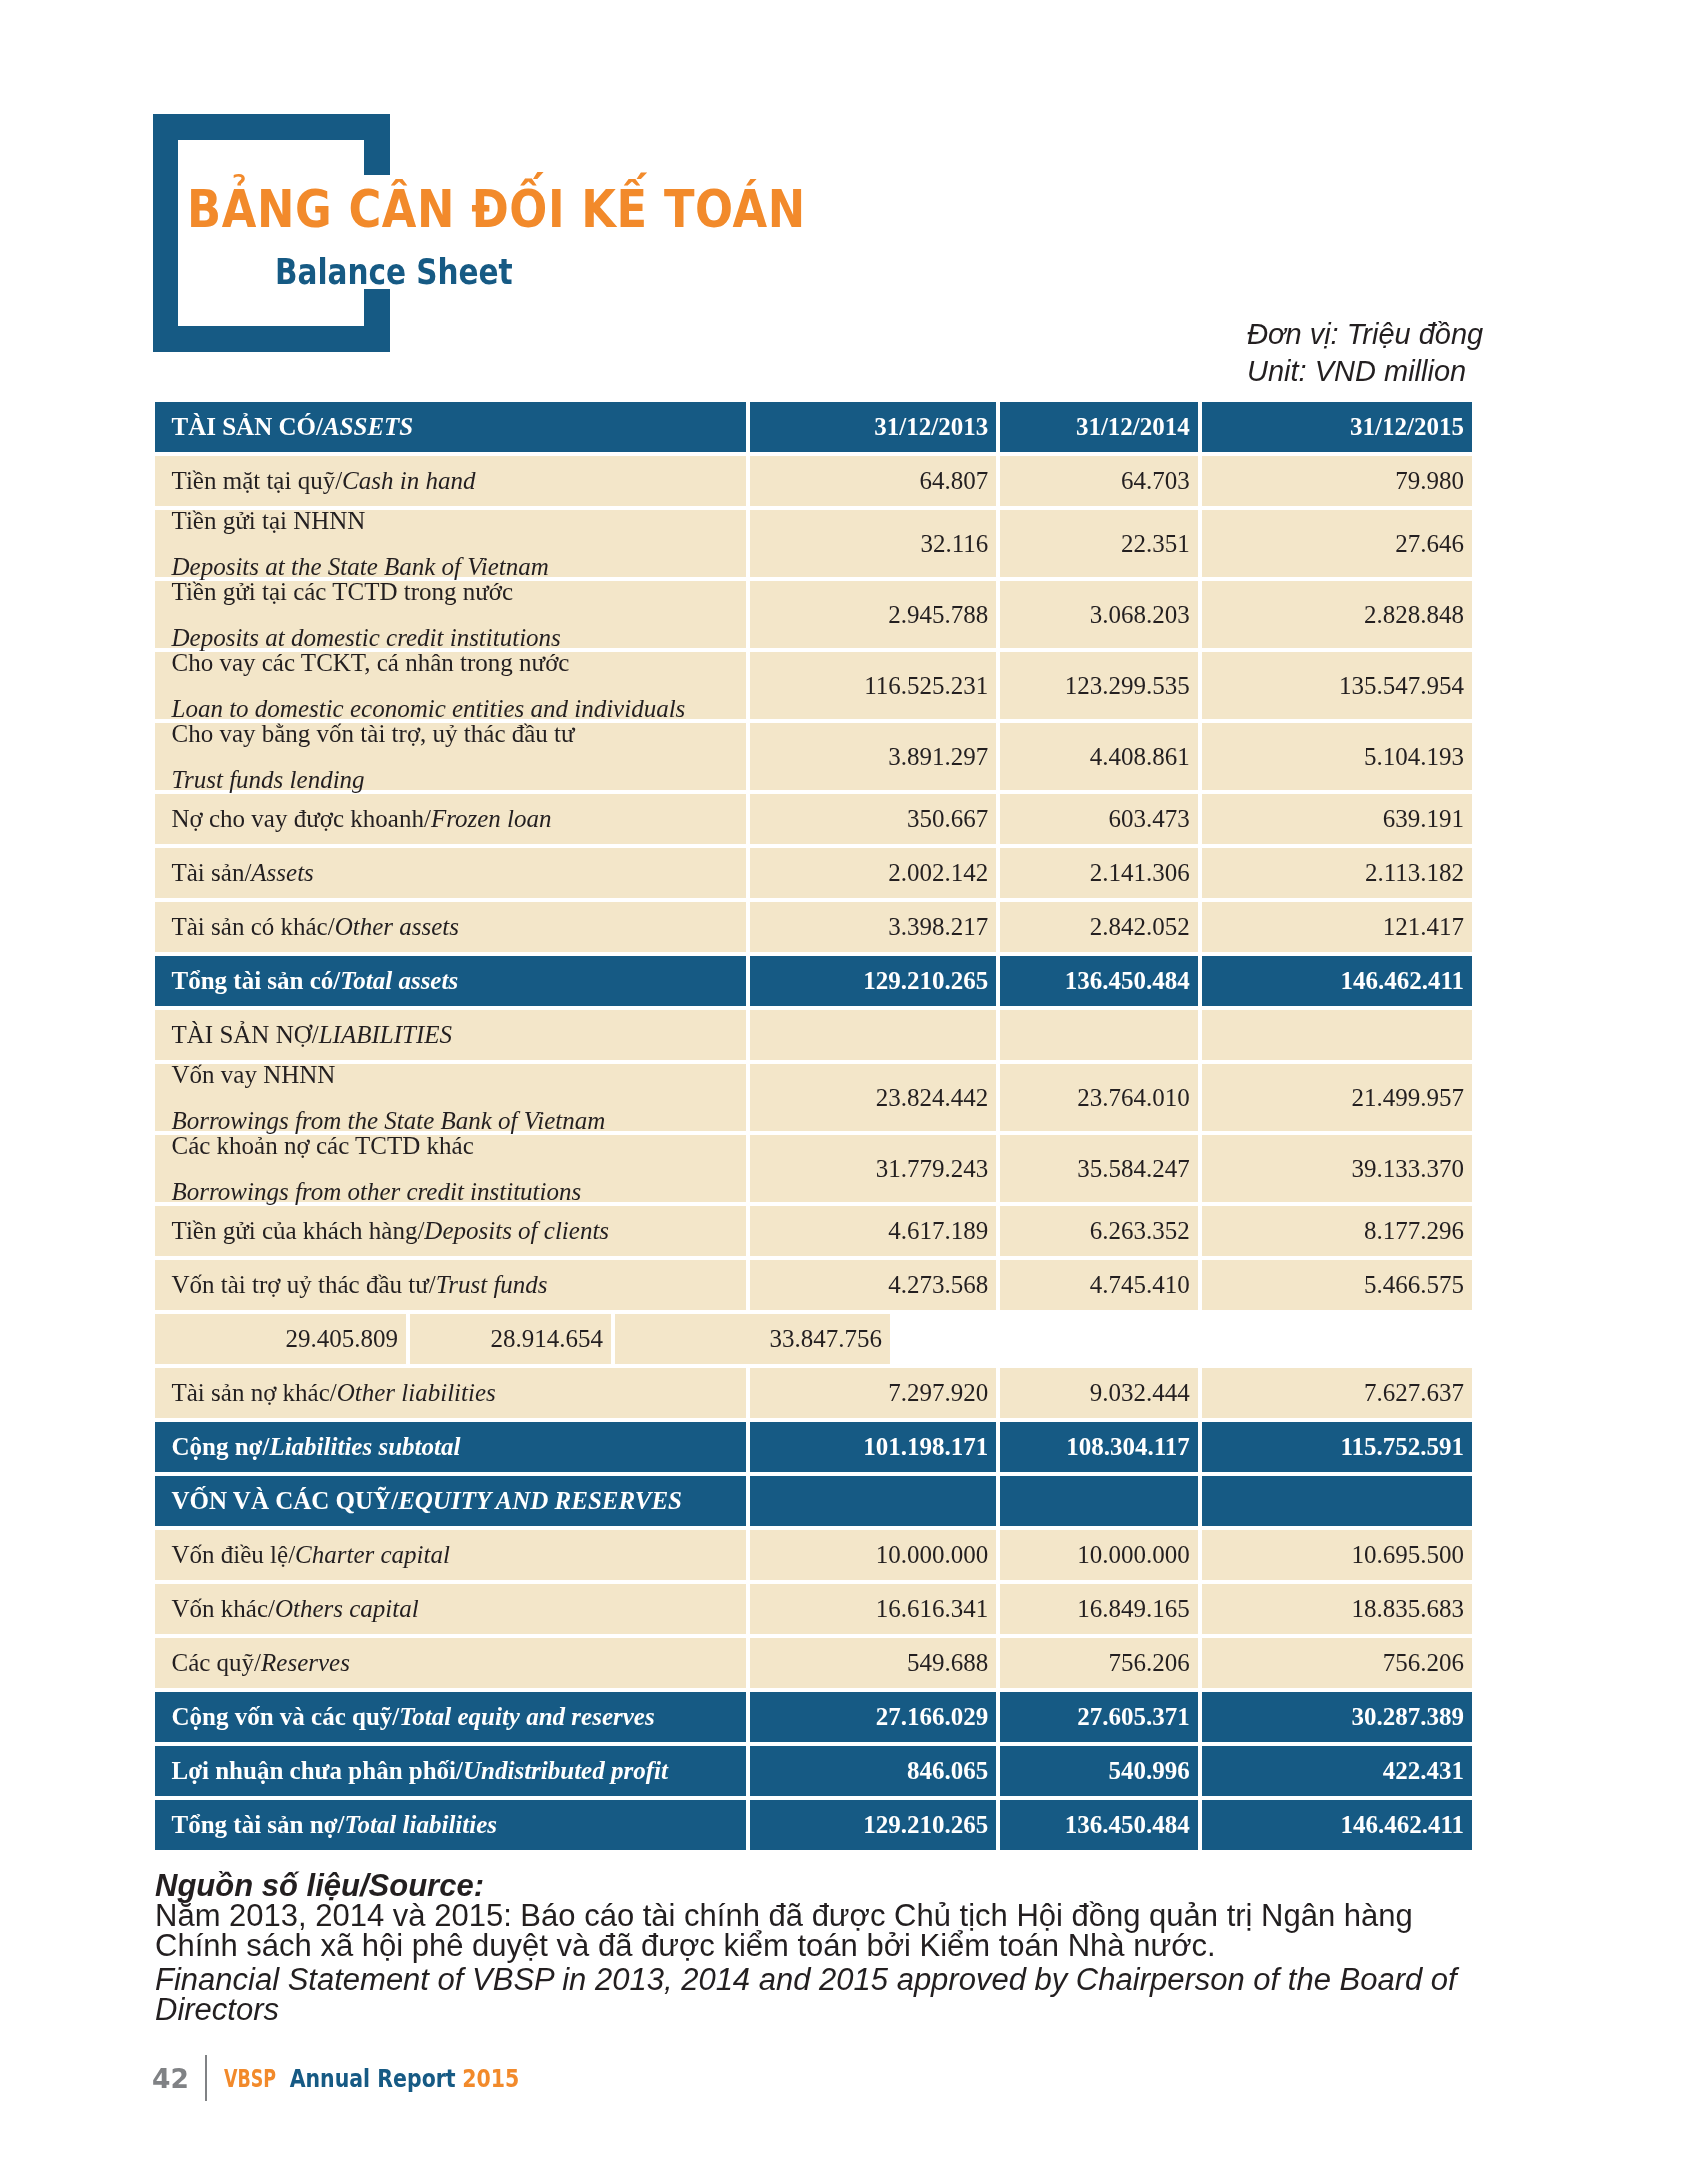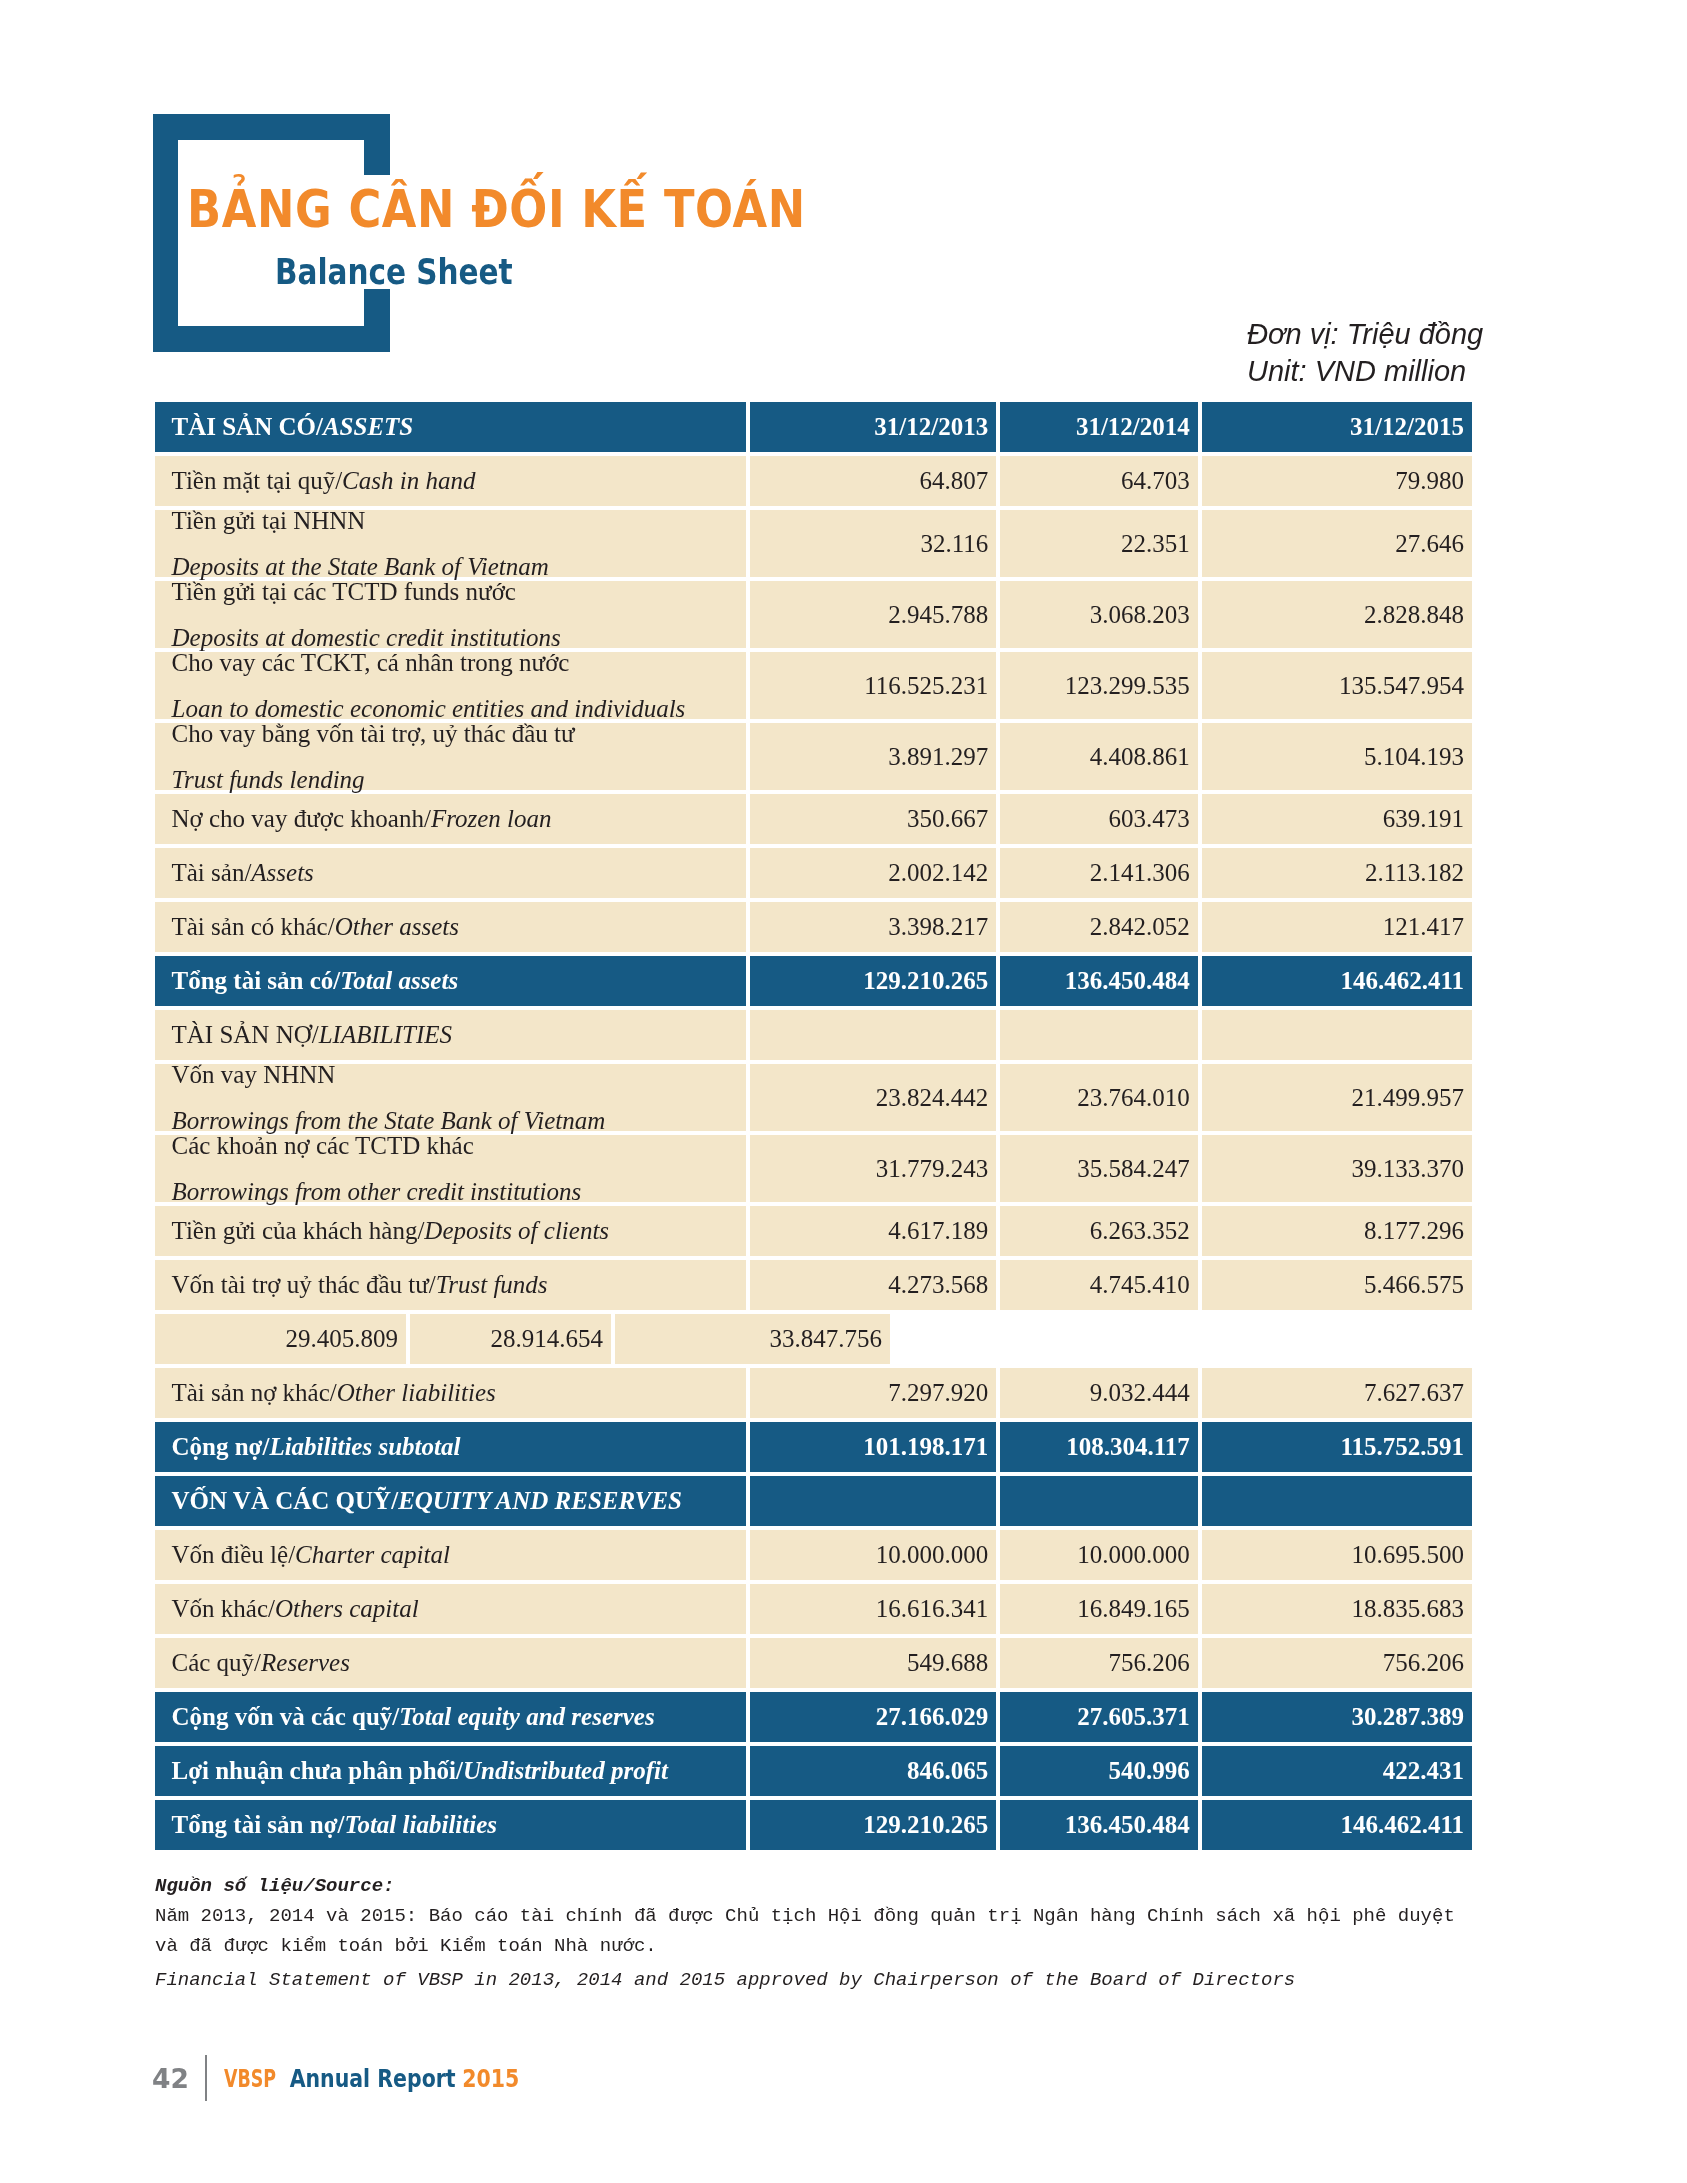--- a/index.html
+++ b/index.html
@@ -26,21 +26,21 @@
   .c3 { width: 275px; justify-content: flex-end; }
   .row.light .cell { background: #f3e6c9; color: #231f20; }
   .row.dark .cell { background: #165a84; color: #ffffff; font-weight: bold; }
   .row.h1 .cell { height: 50px; }
   .row.h2 .cell { height: 67px; }
   .cell .en { font-style: italic; margin-top: 16px; }
   .cell .line { display: block; white-space: nowrap; }
   .row.header .cell { font-weight: bold; }
 
   
-  .source { position: absolute; left: 155px; top: 1871px; width: 1323px; font-family: Liberation Mono, monospace; font-size: 19px; line-height: 30px; color: #231f20; }
+  .source { position: absolute; left: 155px; top: 1871px; width: 1323px; font-family: Liberation Sans, sans-serif; font-size: 31px; line-height: 30px; color: #231f20; }
   .source .label { font-weight: bold; font-style: italic; }
   .source .en-note { font-style: italic; margin-top: 4px; }
 
   
   .footer { position: absolute; left: 152px; top: 2058px; height: 40px; display: flex; align-items: center; font-family: "DejaVu Sans", sans-serif; font-weight: bold; }
   .page-num { font-size: 26.5px; color: #808285; }
   .footer-sep { width: 2px; height: 46px; background: #808285; margin: 0 17px 0 16px; }
   .brand { font-size: 25px; color: #f28a2b; transform: scaleX(0.85); transform-origin: left center; display: inline-block; }
   .report { font-size: 25px; color: #165a84; margin-left: 5.3px; }
   .year { font-size: 25px; color: #f28a2b; margin-left: 8px; }
@@ -86,21 +86,21 @@
         <div class="cell c0">
           <span class="line">Tiền gửi tại NHNN</span>
           <span class="line en">Deposits at the State Bank of Vietnam</span>
         </div>
         <div class="cell c1">32.116</div>
         <div class="cell c2">22.351</div>
         <div class="cell c3">27.646</div>
       </div>
       <div class="row light h2">
         <div class="cell c0">
-          <span class="line">Tiền gửi tại các TCTD funds nước</span>
+          <span class="line">Tiền gửi tại các TCTD trong nước</span>
           <span class="line en">Deposits at domestic credit institutions</span>
         </div>
         <div class="cell c1">2.945.788</div>
         <div class="cell c2">3.068.203</div>
         <div class="cell c3">2.828.848</div>
       </div>
       <div class="row light h2">
         <div class="cell c0">
           <span class="line">Cho vay các TCKT, cá nhân trong nước</span>
           <span class="line en">Loan to domestic economic entities and individuals</span>

